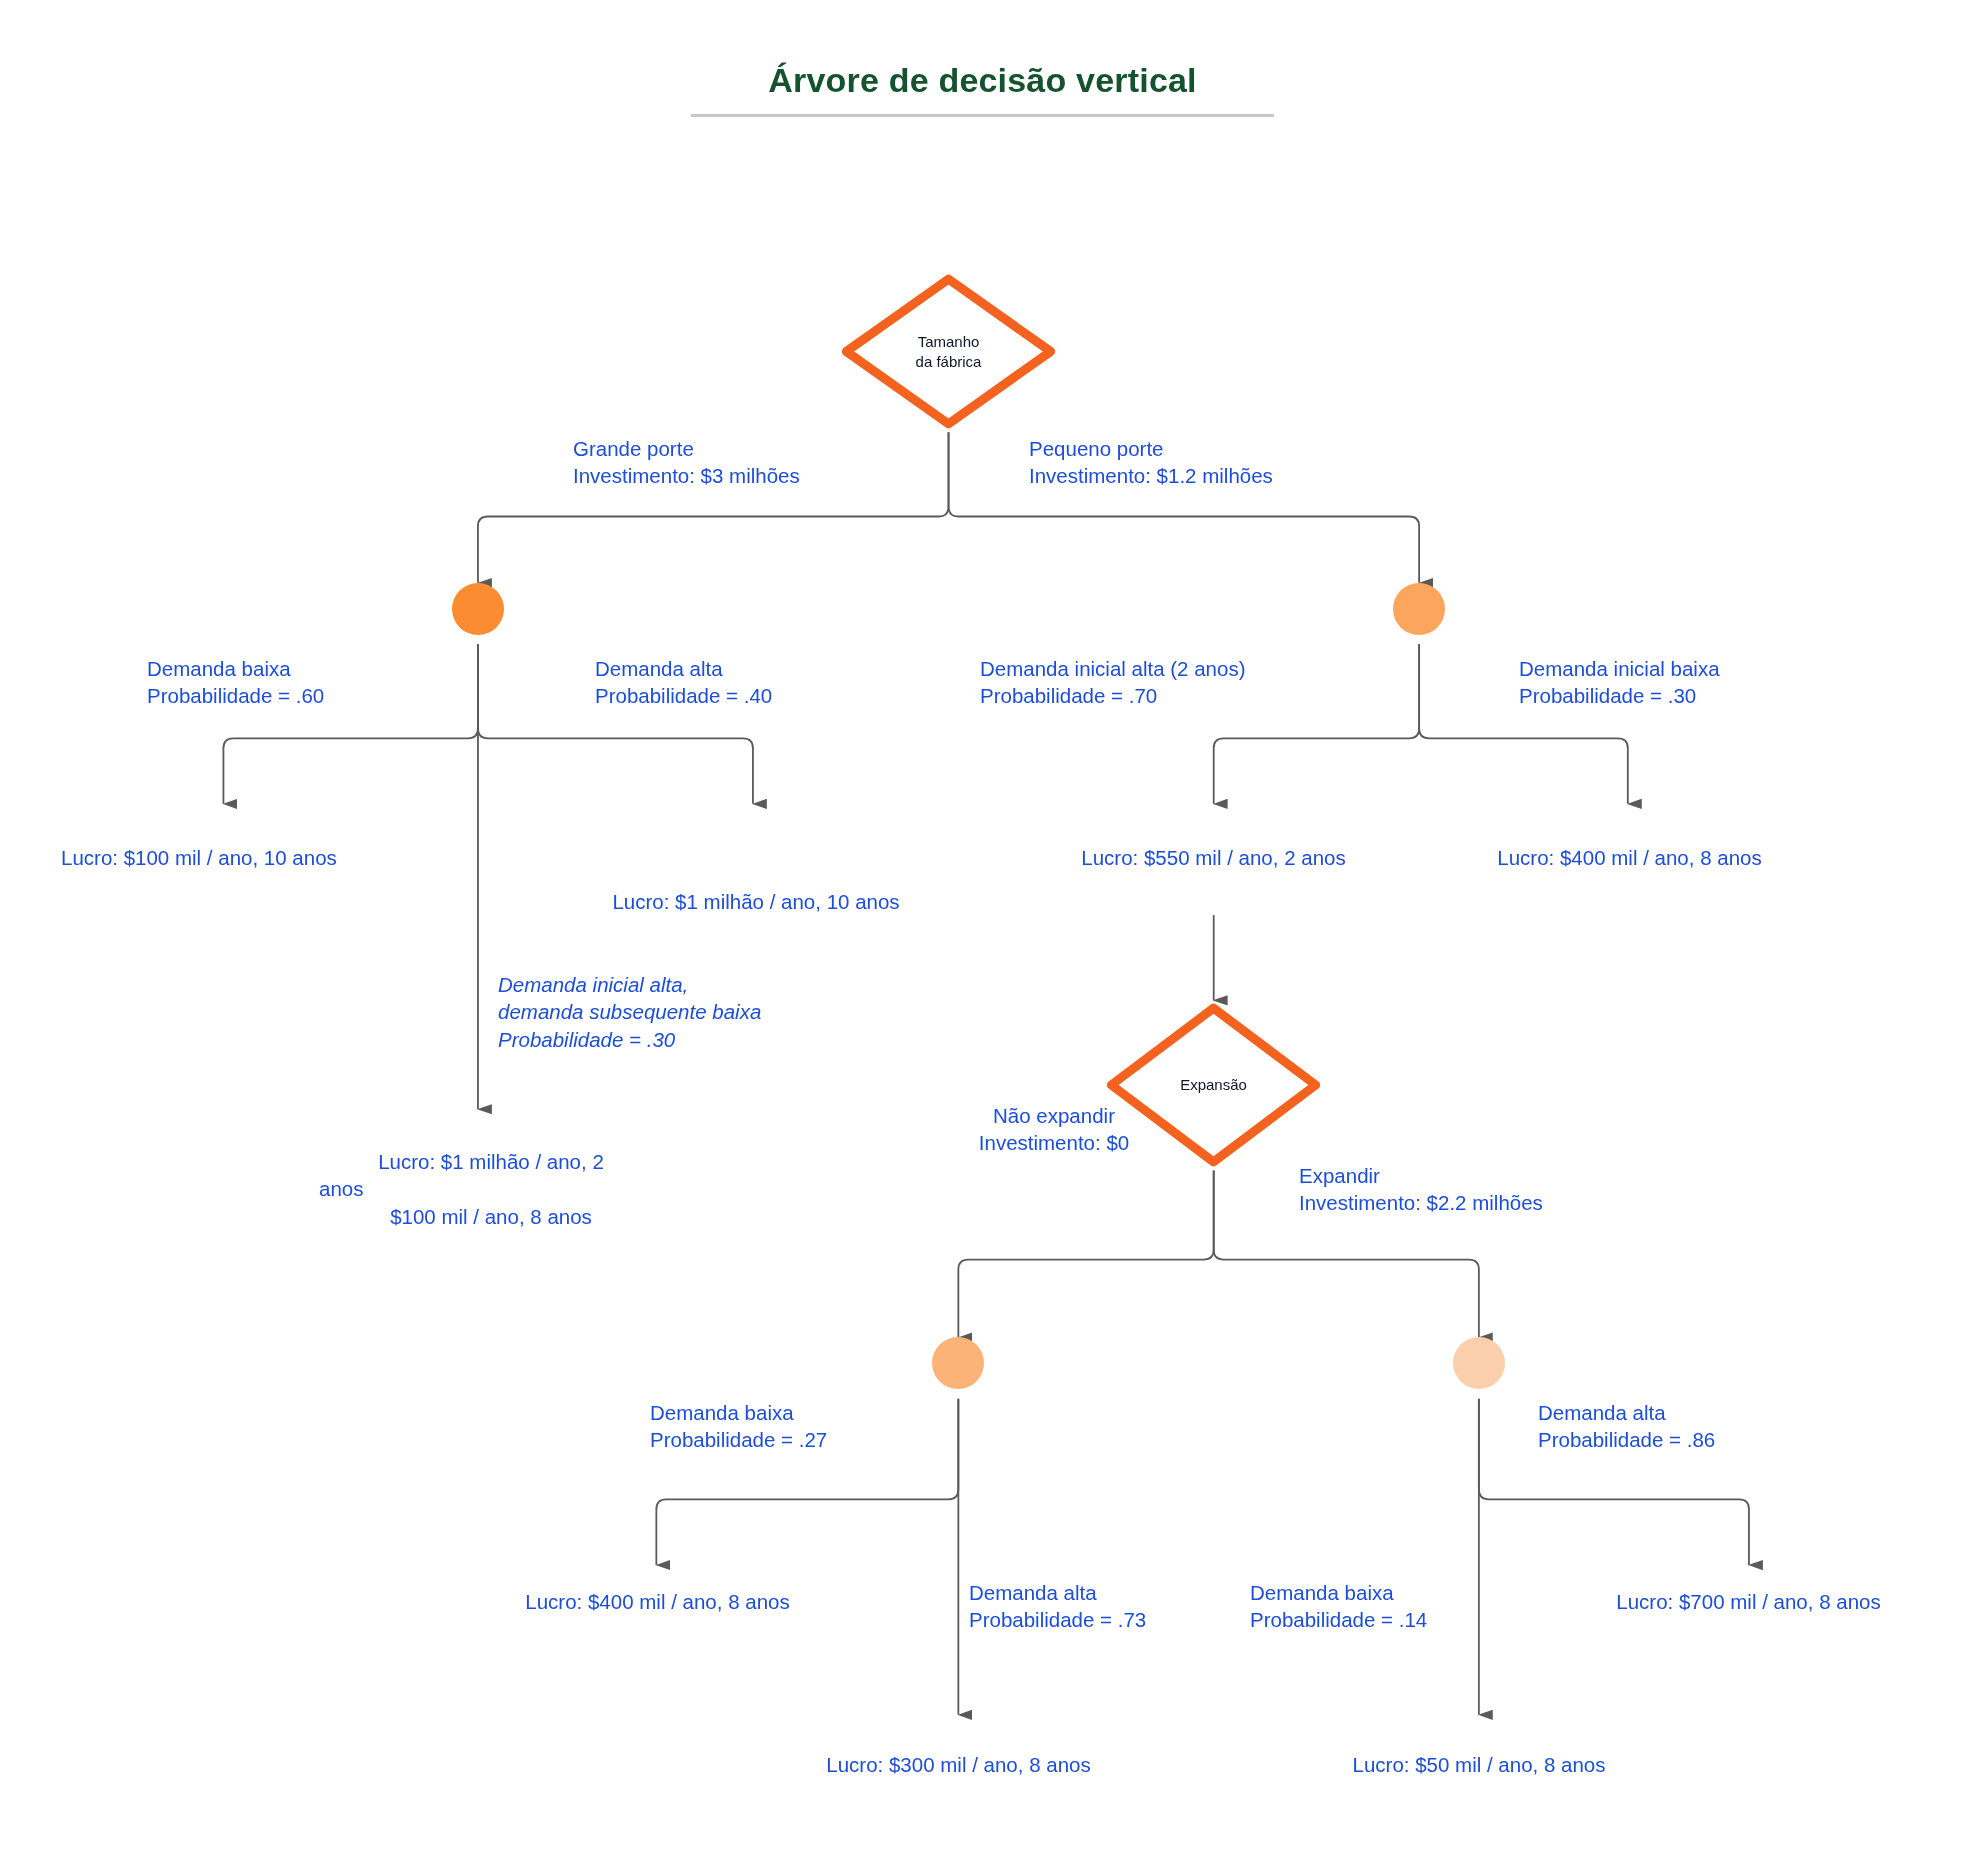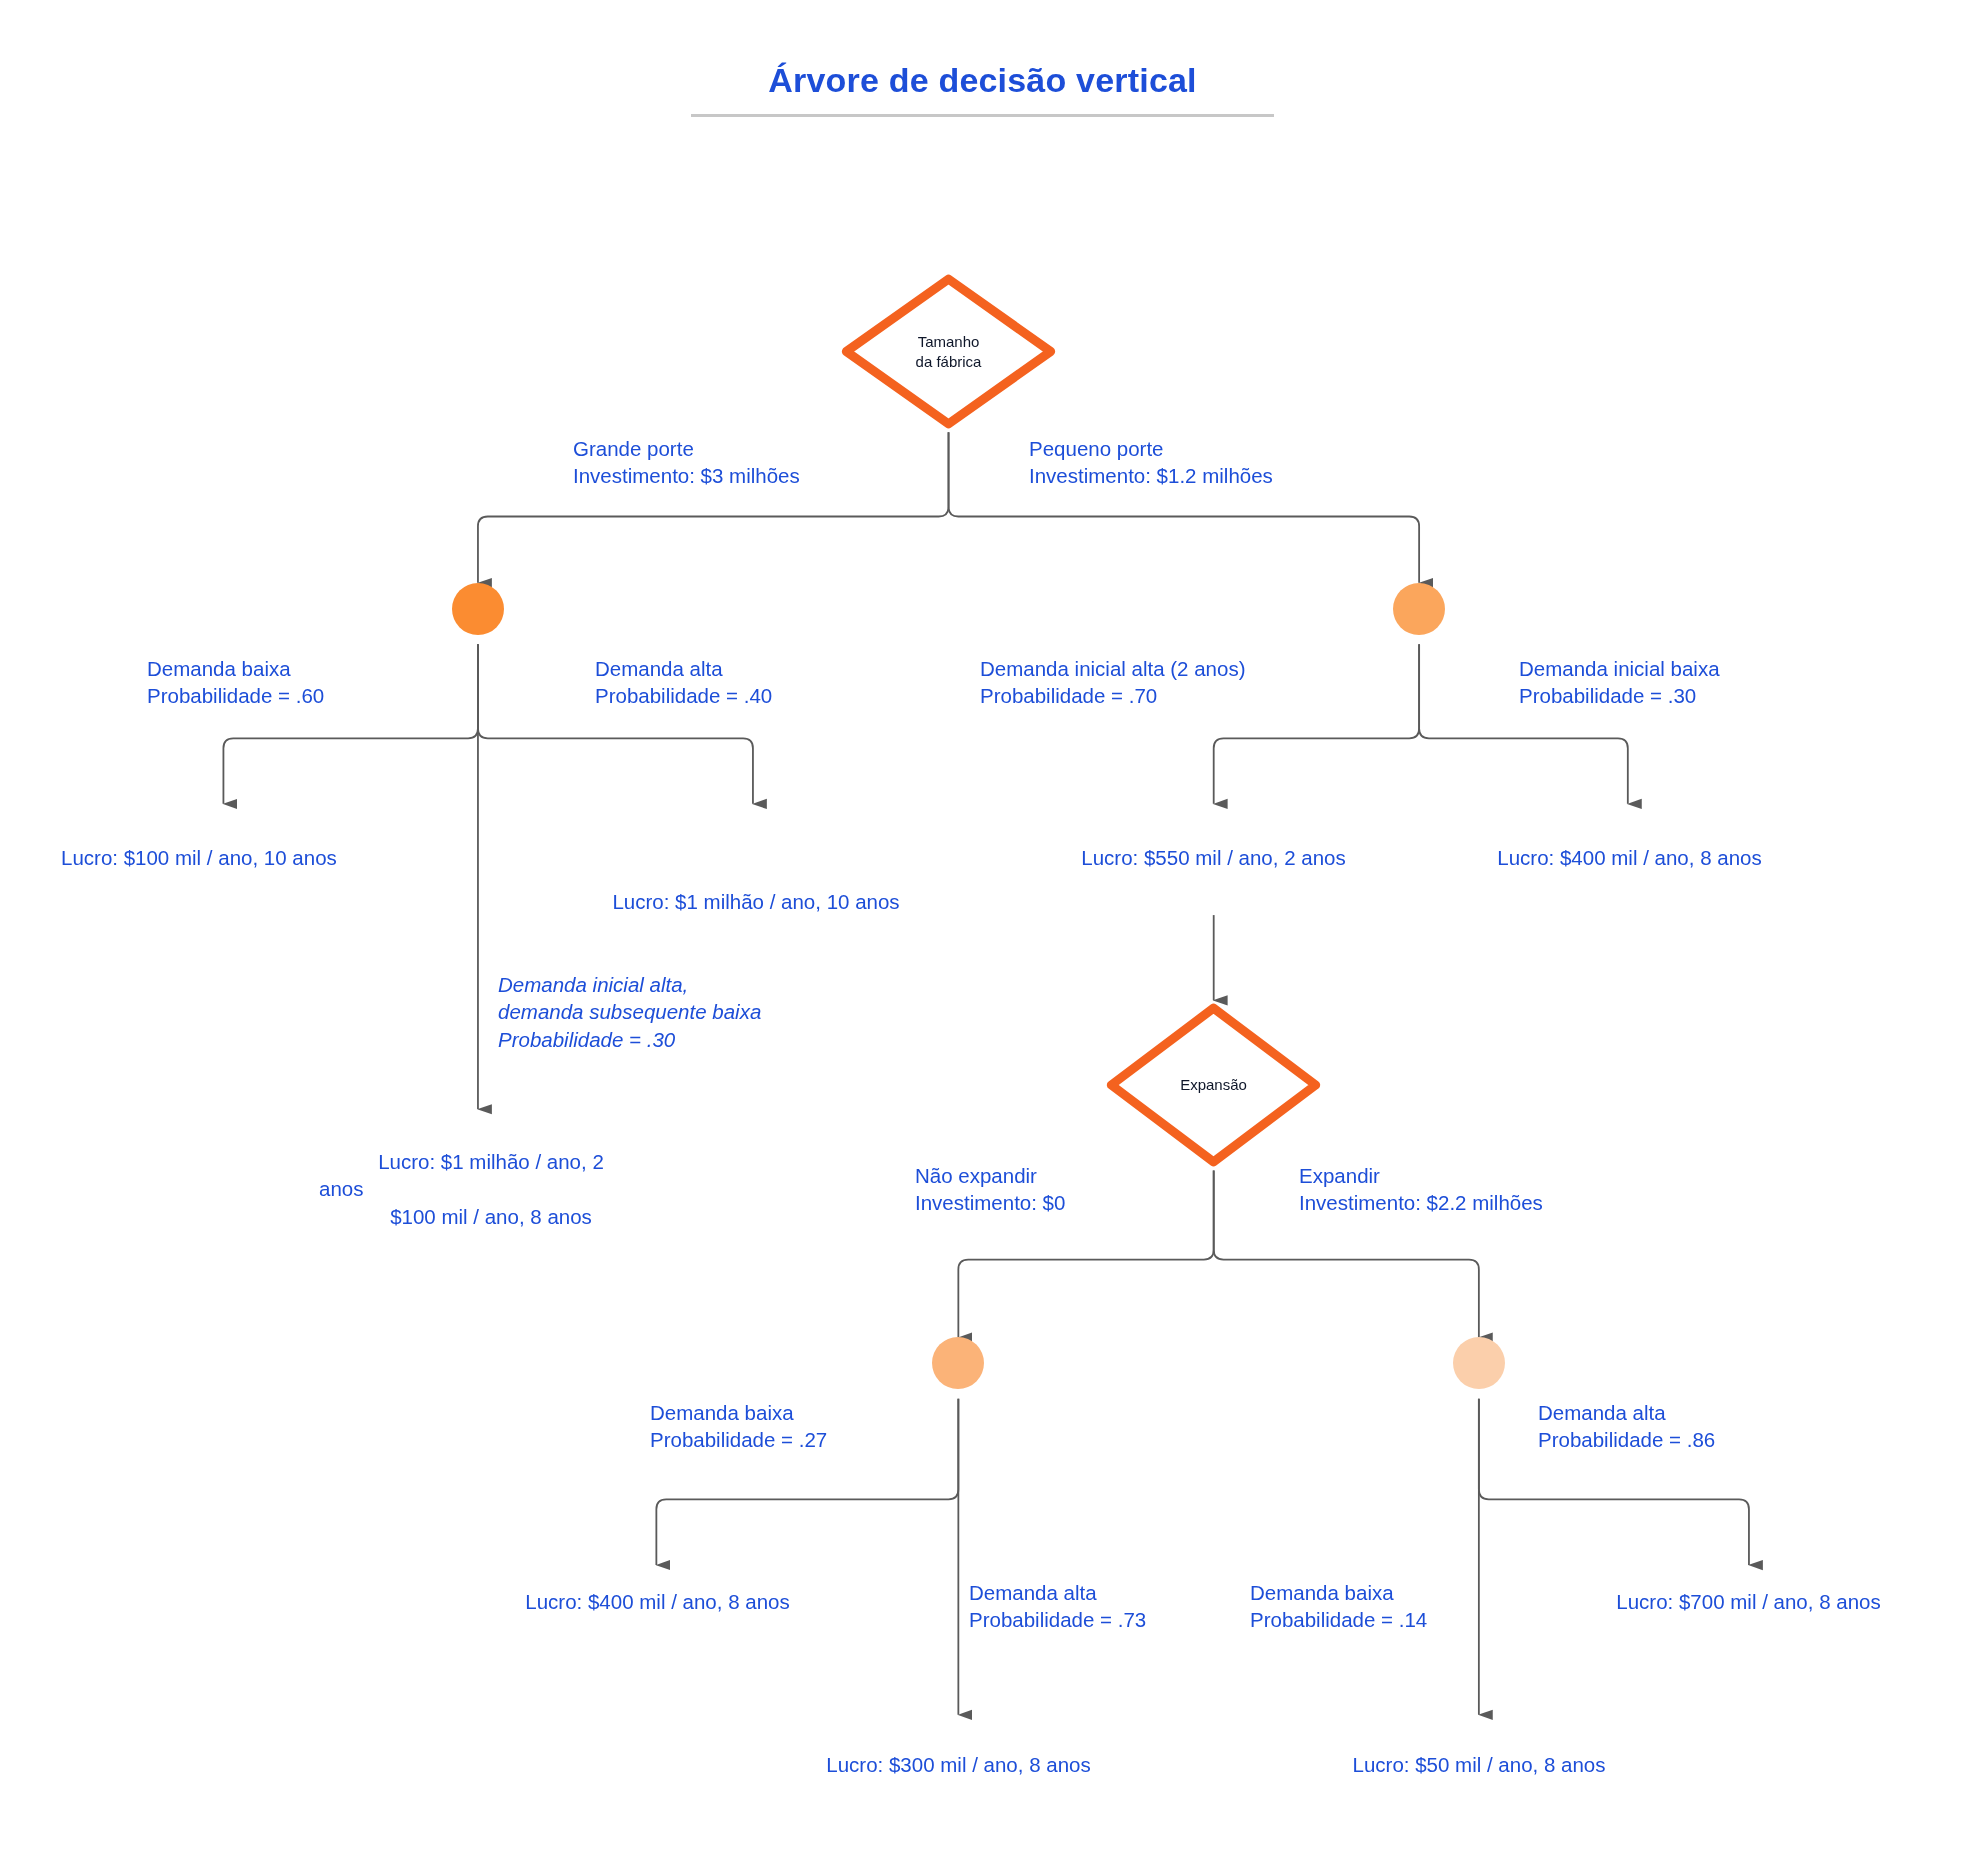--- a/index.html
+++ b/index.html
@@ -25,21 +25,21 @@
     left: 0;
     top: 0;
     width: 1965px;
     text-align: center;
   }
   #doc-title {
     margin: 0;
     padding-top: 62px;
     font-size: 34px;
     font-weight: bold;
-    color: #1d4ed8;
+    color: #14532d;
     letter-spacing: 0.2px;
     line-height: 1.1;
   }
   #title-rule {
     width: 583px;
     height: 2.5px;
     background: #c7c7c7;
     margin: 14.7px auto 0 auto;
   }
   #subtitle {
@@ -191,21 +191,21 @@
   <div class="lbl left" style="left:980px; top:655px; width:385px;">Demanda inicial alta (2 anos)
 Probabilidade = .70</div>
 
   <div class="lbl left" style="left:1519px; top:655px; width:344px;">Demanda inicial baixa
 Probabilidade = .30</div>
 
   <div class="lbl left" style="left:498px; top:971px; width:385px;font-style:italic;">Demanda inicial alta,
 demanda subsequente baixa
 Probabilidade = .30</div>
 
-  <div class="lbl left" style="left:915px; top:1162px; width:278px;">Não expandir
+  <div class="lbl left" style="left:915px; top:1102px; width:278px;text-align:center;">Não expandir
 Investimento: $0</div>
 
   <div class="lbl left" style="left:1299px; top:1162px; width:368px;">Expandir
 Investimento: $2.2 milhões</div>
 
   <div class="lbl left" style="left:650px; top:1399px; width:278px;">Demanda baixa
 Probabilidade = .27</div>
 
   <div class="lbl left" style="left:969px; top:1579px; width:262px;">Demanda alta
 Probabilidade = .73</div>

